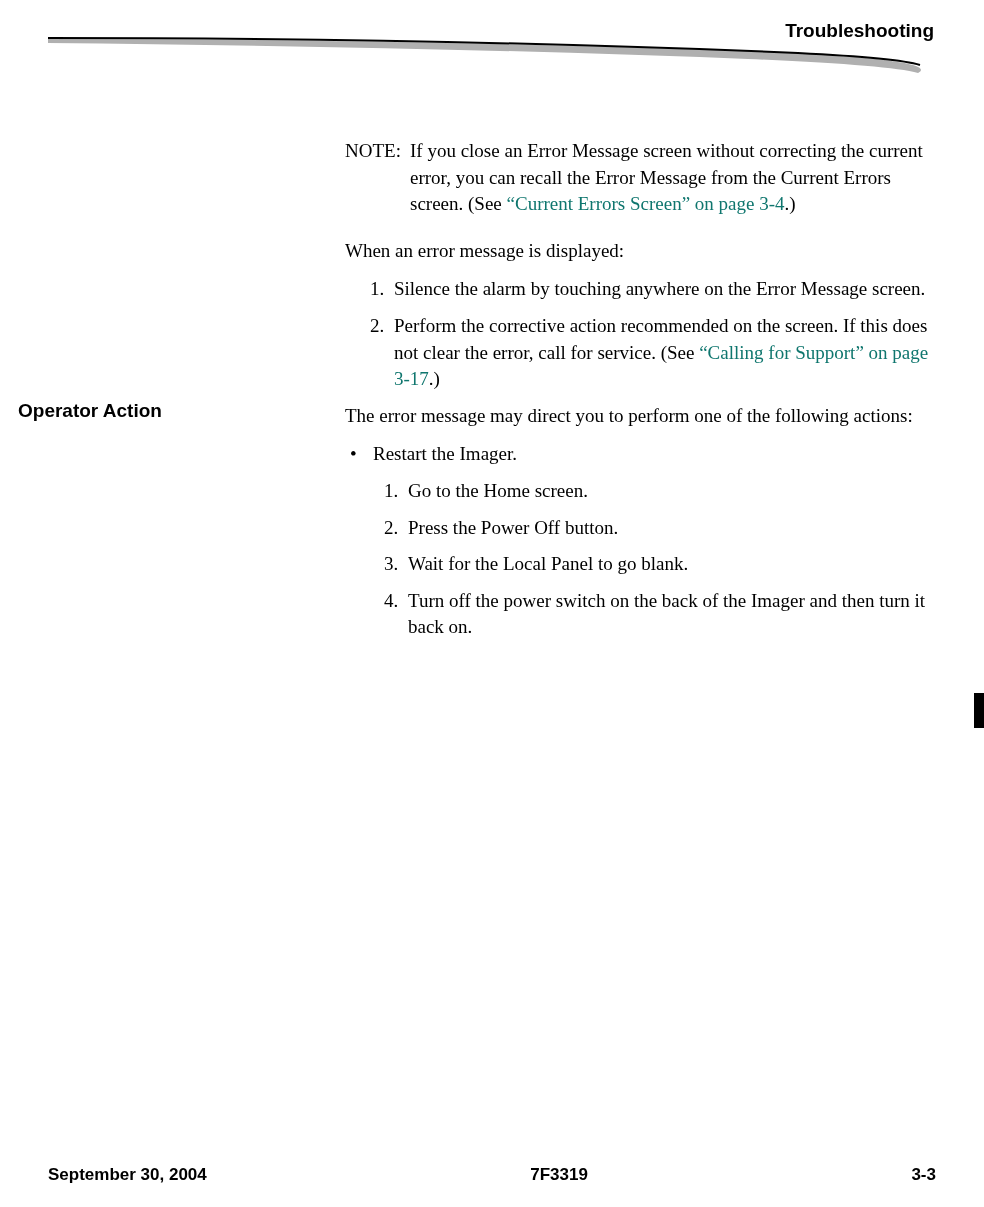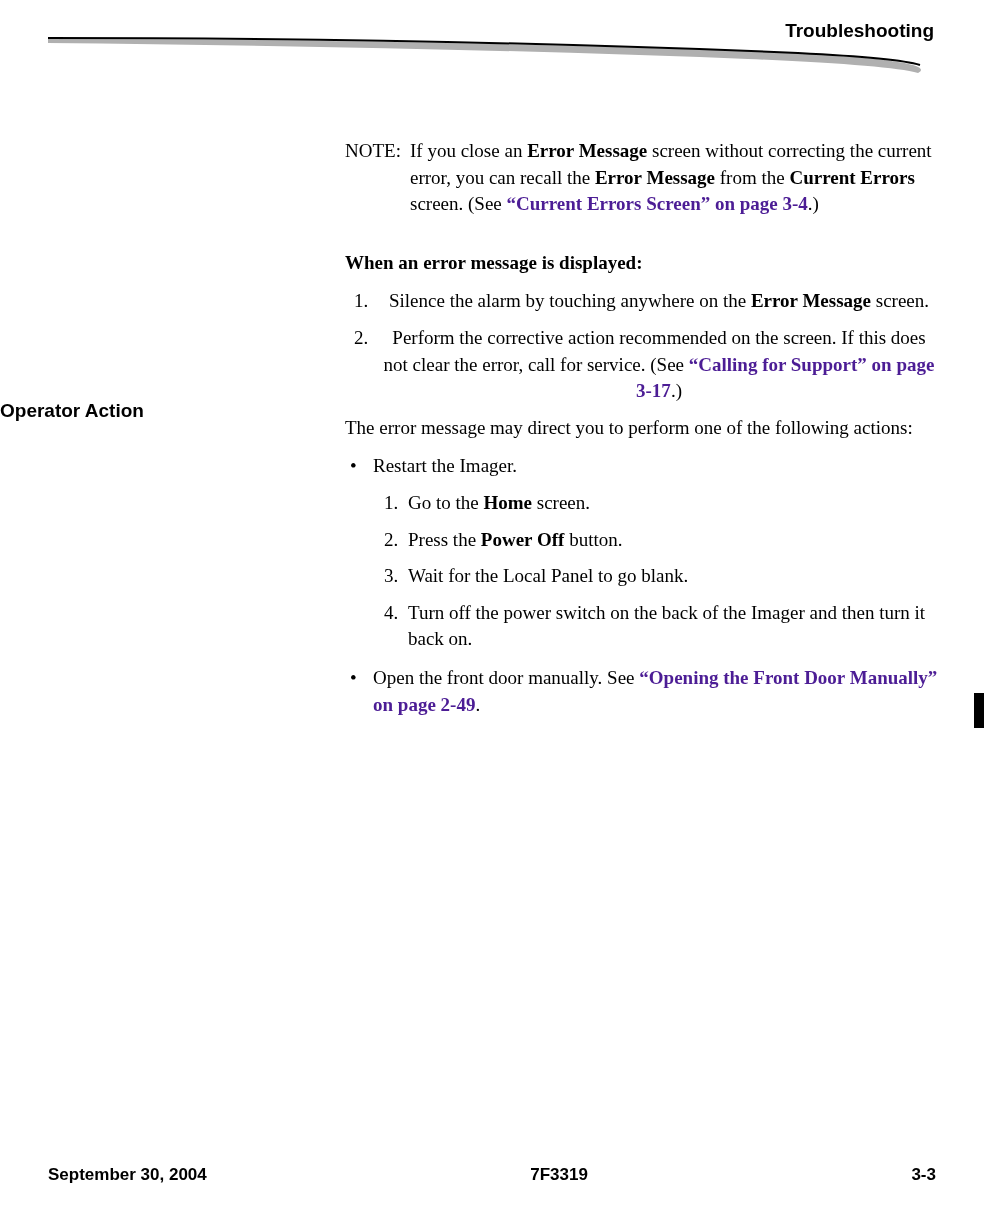--- a/index.html
+++ b/index.html
@@ -34,49 +34,47 @@
     }
     .content-wrap {
       position: absolute;
       top: 138px;
       left: 0;
       right: 0;
       padding: 0 50px 0 0;
     }
     .sidebar-heading {
       position: absolute;
-      left: 0;
+      left: 18px;
       top: 260px;
       font-family: 'Arial Black', Arial, sans-serif;
       font-weight: 900;
       font-size: 19px;
     }
     .main-col {
       margin-left: 345px;
       width: 595px;
     }
     .note-block {
       display: flex;
-      margin-bottom: 32px;
+      margin-bottom: 20px;
     }
     .note-label {
       width: 65px;
       flex-shrink: 0;
     }
     .note-body {
       flex: 1;
     }
     .intro {
       margin-bottom: 12px;
-      font-weight: bold;
     }
     ol.primary {
-      margin-left: 28px;
+      margin-left: 44px;
       margin-bottom: 10px;
-      text-align: center;
     }
     ol.primary > li {
       padding-left: 5px;
       margin-bottom: 10px;
     }
     .sub-note {
       margin-top: 10px;
     }
     .mid-text {
       margin-bottom: 12px;
@@ -99,25 +97,24 @@
     }
     ol.nested {
       margin-left: 30px;
       margin-top: 10px;
     }
     ol.nested > li {
       padding-left: 5px;
       margin-bottom: 10px;
     }
     .bold {
-      font-weight: bold;
+      font-weight: normal;
     }
     .link {
-      color: #4c1d95;
-      font-weight: bold;
+      color: #0f766e;
     }
     .tab-mark {
       position: absolute;
       right: 0;
       top: 693px;
       width: 10px;
       height: 35px;
       background: #000;
     }
     .footer {
@@ -182,23 +179,20 @@
           <li>
             <span>Go to the </span><span class="bold">Home</span><span> screen.</span>
           </li>
           <li>
             <span>Press the </span><span class="bold">Power Off</span><span> button.</span>
           </li>
           <li>Wait for the Local Panel to go blank.</li>
           <li>Turn off the power switch on the back of the Imager and then turn it back on.</li>
         </ol>
       </li>
-      <li>
-        <span>Open the front door manually. See </span><span class="link">“Opening the Front Door Manually” on page 2-49</span><span>.</span>
-      </li>
     </ul>
 
   </div>
 </div>
 
 <div class="tab-mark"></div>
 
 <div class="footer">
   <div-rule class="footer-rule"></div-rule>
   <div class="footer-row">

